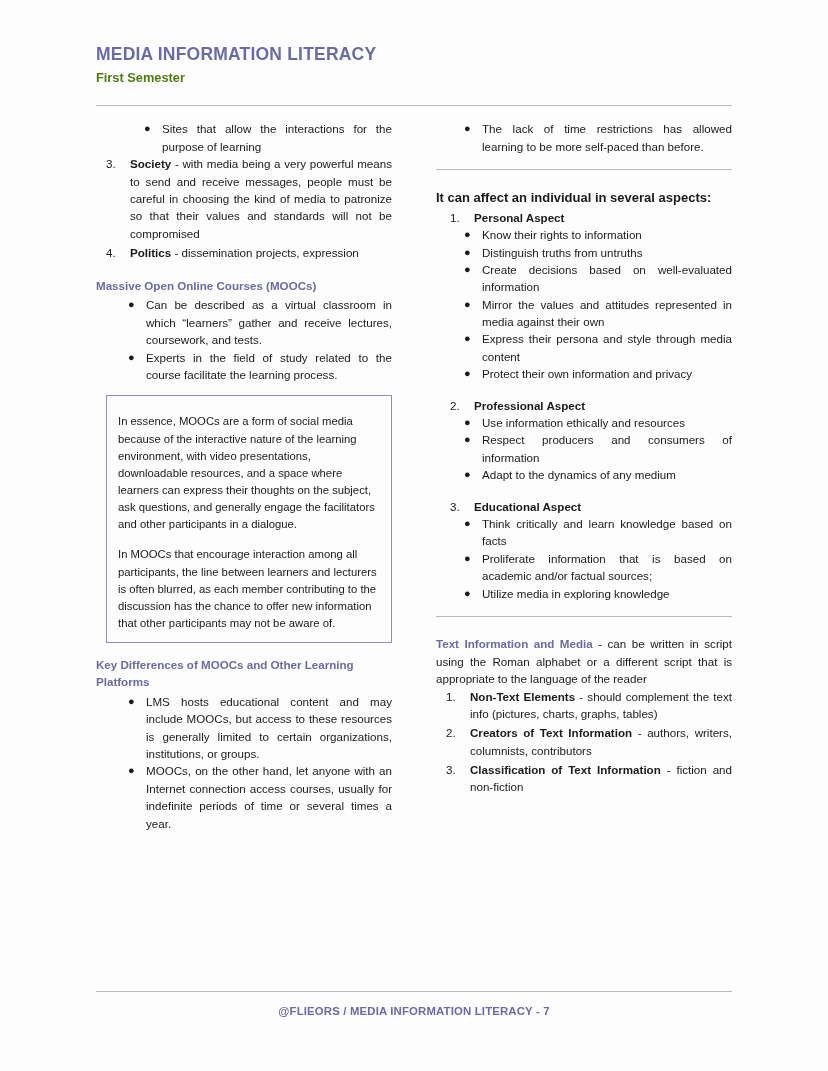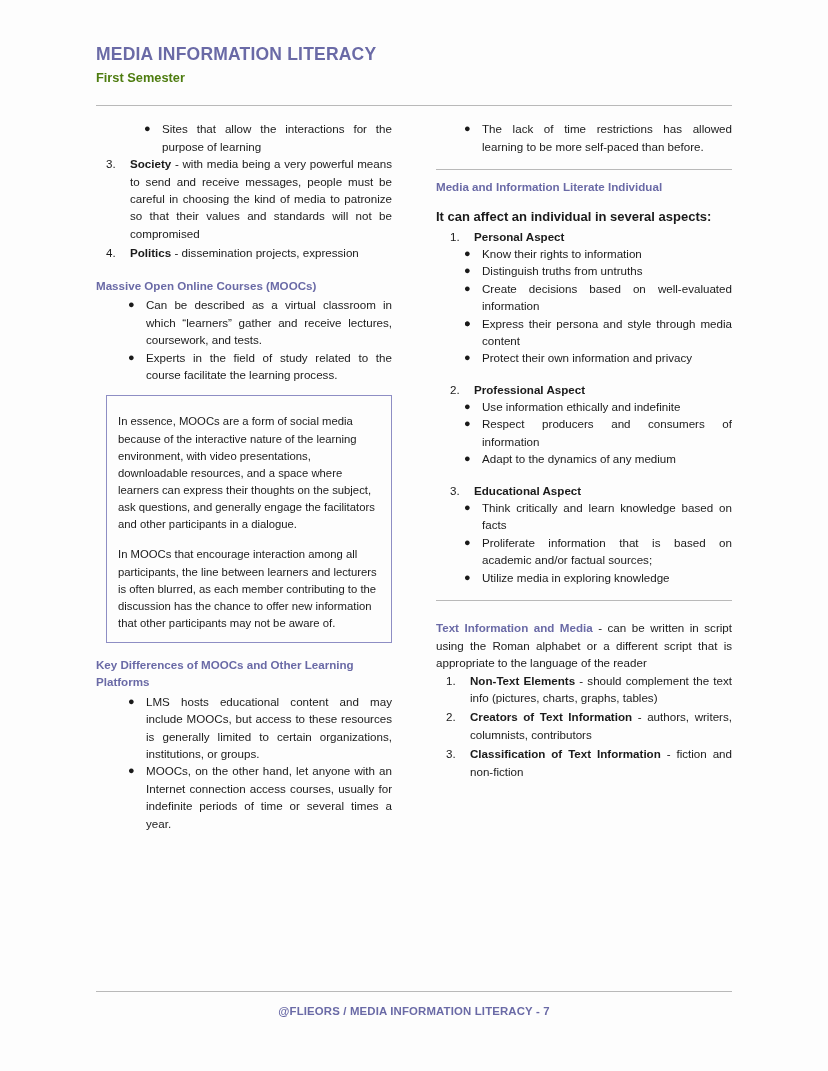--- a/index.html
+++ b/index.html
@@ -261,49 +261,48 @@
             <span class="dot">●</span>
             <span>The lack of time restrictions has allowed learning to be more self-paced than before.</span>
           </li>
         </ul>
 
         <div class="block-gap-m"></div>
         <hr class="rule">
         <div class="block-gap-s"></div>
 
         <div>
-          <div class="sec-head">Media and Information Literate Individual</div>
 
           <div class="block-gap-s"></div>
 
           <div class="lead-bold">It can affect an individual in several aspects:</div>
 
           <ol class="num aspects">
             <li>
               <span class="num-marker">1.</span><b>Personal Aspect</b>
             </li>
           </ol>
           <ul class="bul tight">
             <li><span class="dot">●</span><span>Know their rights to information</span></li>
             <li><span class="dot">●</span><span>Distinguish truths from untruths</span></li>
             <li><span class="dot">●</span><span>Create decisions based on well-evaluated information</span></li>
-            <li><span class="dot">●</span></li>
+            <li><span class="dot">●</span><span>Mirror the values and attitudes represented in media against their own</span></li>
             <li><span class="dot">●</span><span>Express their persona and style through media content</span></li>
             <li><span class="dot">●</span><span>Protect their own information and privacy</span></li>
           </ul>
 
           <div class="block-gap-m"></div>
 
           <ol class="num aspects">
             <li>
               <span class="num-marker">2.</span><b>Professional Aspect</b>
             </li>
           </ol>
           <ul class="bul tight">
-            <li><span class="dot">●</span><span>Use information ethically and indefinite</span></li>
+            <li><span class="dot">●</span><span>Use information ethically and resources</span></li>
             <li><span class="dot">●</span><span>Respect producers and consumers of information</span></li>
             <li><span class="dot">●</span><span>Adapt to the dynamics of any medium</span></li>
           </ul>
 
           <div class="block-gap-m"></div>
 
           <ol class="num aspects">
             <li>
               <span class="num-marker">3.</span><b>Educational Aspect</b>
             </li>

